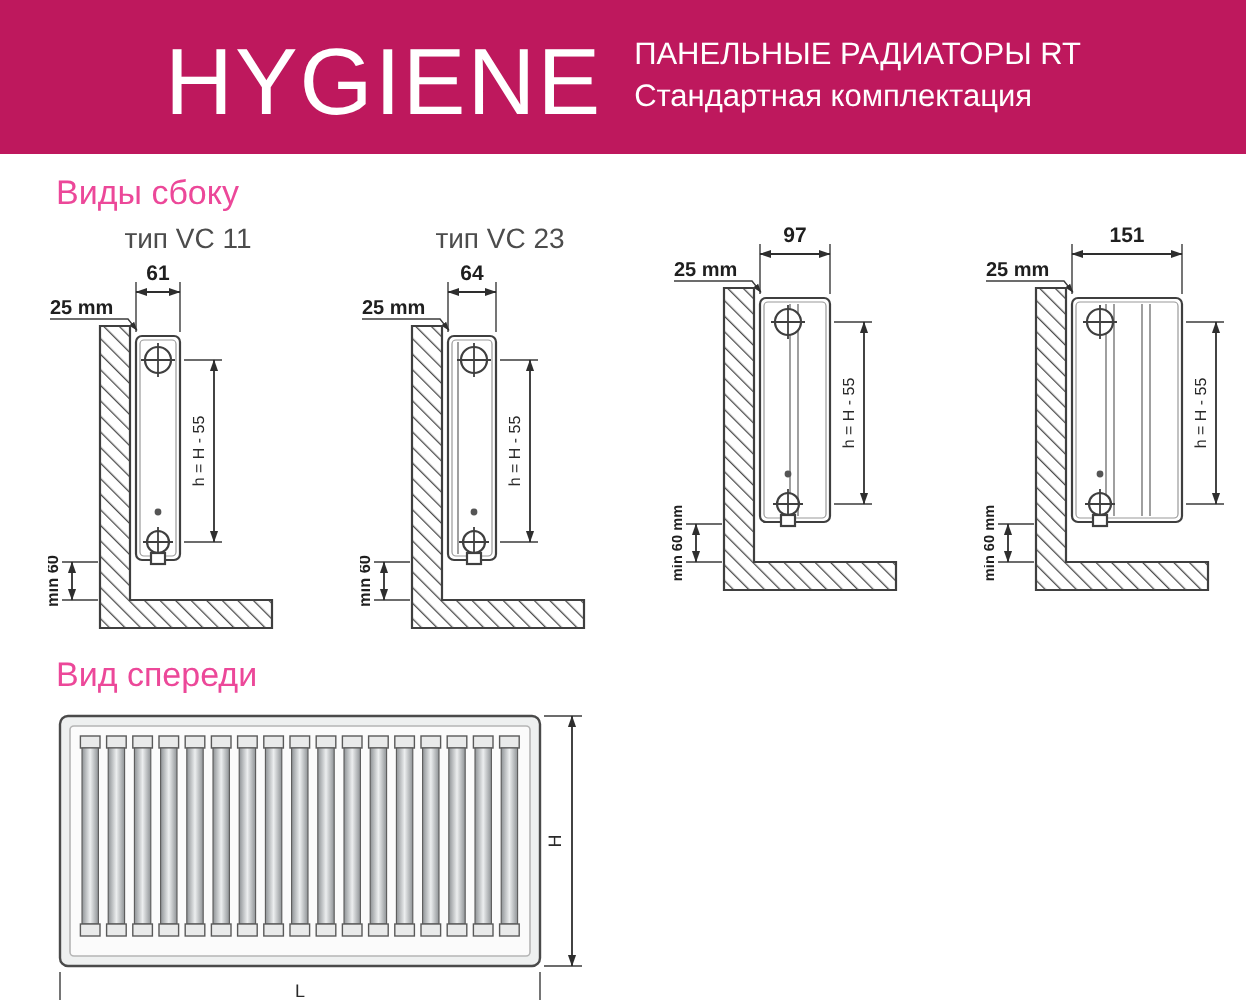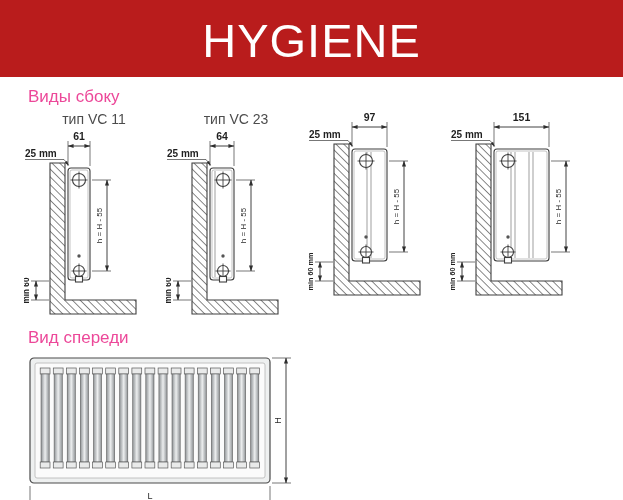--- a/index.html
+++ b/index.html
@@ -3,35 +3,35 @@
 <meta charset="utf-8">
 <style>
   html,body{margin:0;padding:0;}
   body{
     width:623px;height:500px;overflow:hidden;background:#ffffff;
     font-family:"Liberation Sans", sans-serif;
     -webkit-font-smoothing:antialiased;
   }
   
   .banner{
-    height:77px;background:#b91c1c;display:flex;align-items:center;
+    height:77px;background:#be185d;display:flex;align-items:center;
     justify-content:center;color:#fff;
   }
   .brand{
     font-size:47px;font-weight:300;letter-spacing:1px;line-height:1;
     margin-top:4px;
   }
   .subtitle{
     margin-left:16px;font-size:15.5px;line-height:1.32;font-weight:400;
   }
   
   .sec-title{
     font-size:17px;font-weight:400;color:#ec4899;margin:10px 0 0 28px;
   }
-  .row{display:flex;gap:2px;margin:2px 0 0 24px;}
+  .row{display:flex;gap:16px;margin:2px 0 0 24px;}
   figure{margin:0;padding:0;width:140px;}
   .type-label{
     display:block;width:140px;text-align:center;font-size:14px;
     color:#4c4c4c;margin:2px 0 1px 0;
   }
   .front-wrap{margin:6px 0 0 28px;}
   
   svg{display:block;}
   .dv  {font:bold 10.5px "Liberation Sans",sans-serif;fill:#1f1f1f;}
   .dw  {font:bold 10px  "Liberation Sans",sans-serif;fill:#1f1f1f;}
@@ -47,20 +47,24 @@
   .cross{stroke:#3f3f3f;stroke-width:.9;fill:none;}
   .wallp{stroke:#3f3f3f;stroke-width:1.1;}
   .cap  {fill:#e9eaea;stroke:#5a5a5a;stroke-width:.7;}
   .shaft{stroke:#5a5a5a;stroke-width:.55;}
 </style>
 </head>
 <body>
 
 <div class="banner">
   <div class="brand">HYGIENE</div>
+  <div class="subtitle">
+    <div>ПАНЕЛЬНЫЕ РАДИАТОРЫ RT</div>
+    <div>Стандартная комплектация</div>
+  </div>
 </div>
 
 <div class="sec-title">Виды сбоку</div>
 
 <div class="row">
 
   <figure>
     <span class="type-label">тип VC 11</span>
     <svg width="140" height="190" viewBox="0 0 140 190">
       <defs>

